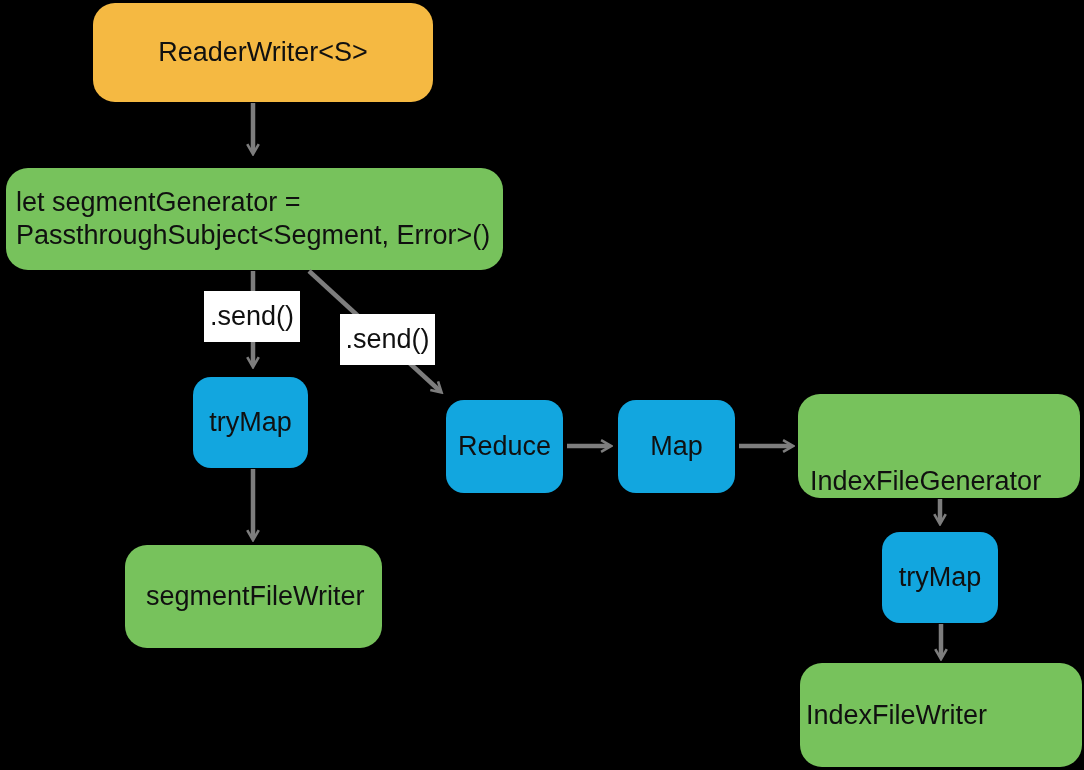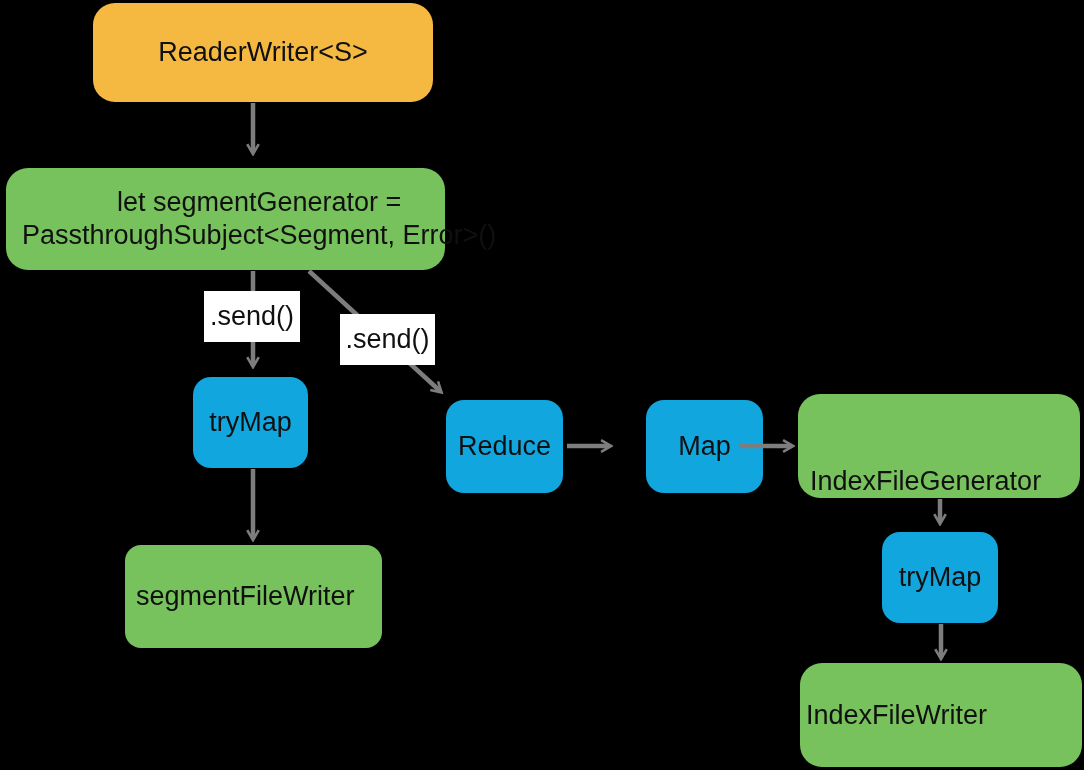--- a/index.html
+++ b/index.html
@@ -44,38 +44,38 @@
 </style>
 </head>
 <body>
 
 <div class="canvas">
 
   <div class="node orange center" style="left:83px; top:3px; width:340px; height:99px;margin-left:10px;">
     <span>ReaderWriter&lt;S&gt;</span>
   </div>
 
-  <div class="node green" style="left:6px; top:168px; width:439px; height:102px; padding-left:16px;text-align:center;">
+  <div class="node green" style="left:6px; top:168px; width:497px; height:102px; padding-left:10px;">
     <span>let segmentGenerator =
 PassthroughSubject&lt;Segment, Error&gt;()</span>
   </div>
 
   <div class="node blue center" style="left:193px; top:377px; width:115px; height:91px;">
     <span>tryMap</span>
   </div>
 
-  <div class="node green" style="left:125px; top:545px; width:257px; height:103px; padding-left:11px;border-radius:16px;">
+  <div class="node green" style="left:125px; top:545px; width:257px; height:103px; padding-left:21px;">
     <span>segmentFileWriter</span>
   </div>
 
   <div class="node blue center" style="left:446px; top:400px; width:117px; height:93px;">
     <span>Reduce</span>
   </div>
 
-  <div class="node blue center" style="left:618px; top:400px; width:117px; height:93px;margin-left:28px;">
+  <div class="node blue center" style="left:618px; top:400px; width:117px; height:93px;">
     <span>Map</span>
   </div>
 
   <div class="node green" style="left:798px; top:394px; width:282px; height:104px; padding-left:12px;align-items:flex-end;">
     <span>IndexFileGenerator</span>
   </div>
 
   <div class="node blue center" style="left:882px; top:532px; width:116px; height:91px;">
     <span>tryMap</span>
   </div>

